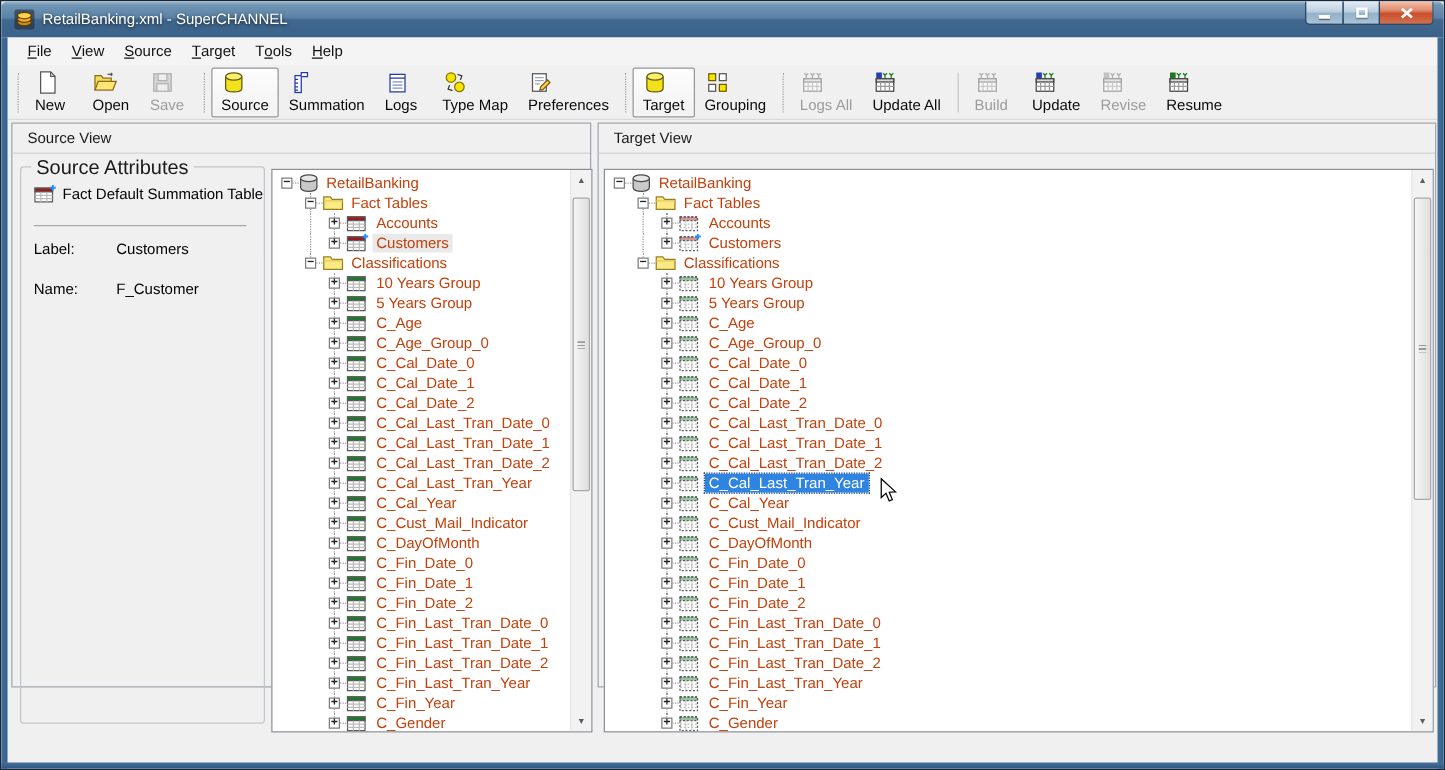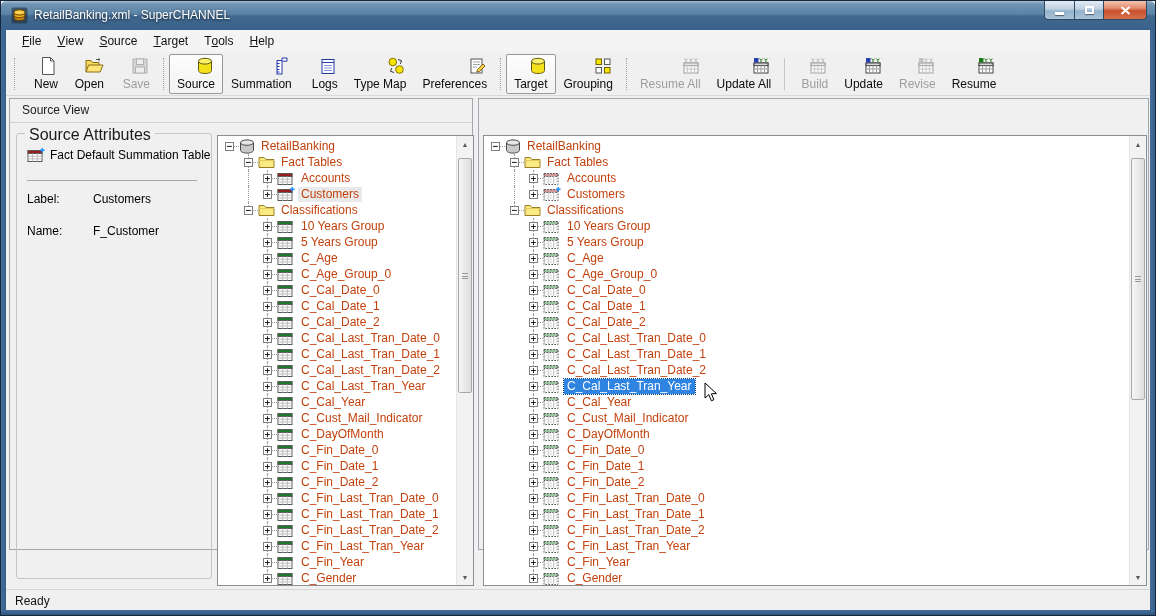--- a/index.html
+++ b/index.html
@@ -38,21 +38,21 @@
   .edge.r{right:0;top:29px;bottom:0;width:5px;}
   .edge.b{left:0;right:0;bottom:0;height:5px;background:linear-gradient(180deg,#456f9a,#2d567f);}
   
   .menubar{position:absolute;left:5px;right:5px;top:29px;height:22px;background:#f4f4f4;display:flex;align-items:stretch;padding-left:8px;}
   .menu-item{display:flex;align-items:center;padding:0 8px;font-size:12px;color:#111;}
   .menu-item u{text-decoration:underline;}
   
   .toolbar{position:absolute;left:5px;right:5px;top:51px;height:44px;background:#f0f0f0;border-bottom:1px solid #dadada;display:flex;align-items:center;padding-left:3px;}
   .tsep{height:32px;border-left:1px dotted #9f9f9f;margin:0 5px;}
   .tsep.solid{border-left:1px solid #c7c7c7;}
-  .tbtn{display:flex;flex-direction:column;align-items:flex-end;justify-content:center;height:40px;min-width:46px;padding:1px 7px 2px;border:1px solid transparent;border-radius:2px;gap:1px;}
+  .tbtn{display:flex;flex-direction:column;align-items:flex-start;justify-content:center;height:40px;min-width:46px;padding:1px 7px 2px;border:1px solid transparent;border-radius:2px;gap:1px;}
   .tbtn.active{border:1px solid #989898;background:linear-gradient(180deg,#fdfdfd,#f2f2f2);box-shadow:inset 0 0 2px rgba(255,255,255,.9);}
   .tbtn .ticon{height:20px;display:flex;align-items:center;justify-content:center;}
   .tbtn .tlab{font-size:12px;color:#0a0a0a;white-space:nowrap;}
   .tbtn.disabled .tlab{color:#9d9d9d;}
   .tbtn.disabled .ticon{filter:grayscale(1) opacity(.45);}
   
   .panel{position:absolute;top:97px;height:452px;border:1px solid #a3a7ad;background:#f0f0f0;}
   .panel.source{left:8px;width:464px;}
   .panel.target{left:477px;width:671px;}
   .panel-header{height:24px;line-height:23px;padding-left:12px;font-size:12px;color:#1a1a1a;border-bottom:1px solid #d2d2d2;}
@@ -236,21 +236,21 @@
       <div class="tsep"></div>
       <div class="tbtn disabled">
         <span class="ticon">
           <svg width="20" height="20" viewBox="0 0 20 20">
             <path d="M5 6.5 v-2.3 M5 4.2 l-1.6 -1.6 M5 4.2 l1.6 -1.6 M10 6.5 v-2.3 M10 4.2 l-1.6 -1.6 M10 4.2 l1.6 -1.6 M15 6.5 v-2.3 M15 4.2 l-1.6 -1.6 M15 4.2 l1.6 -1.6" stroke="#1c7a1c" fill="none"></path>
             <rect x="3" y="7" width="14" height="10" fill="#fff" stroke="#444"></rect>
             <rect x="3" y="7" width="14" height="2.6" fill="#d9d9d9" stroke="#444"></rect>
             <path d="M6.5 9.6 v7.4 M10 9.6 v7.4 M13.5 9.6 v7.4 M3 13 h14" stroke="#9c9c9c" fill="none"></path>
           </svg>
         </span>
-        <span class="tlab">Resume All</span>
+        <span class="tlab">Logs All</span>
       </div>
       <div class="tbtn">
         <span class="ticon">
           <svg width="20" height="20" viewBox="0 0 20 20">
             <path d="M5 6.5 v-2.3 M5 4.2 l-1.6 -1.6 M5 4.2 l1.6 -1.6 M10 6.5 v-2.3 M10 4.2 l-1.6 -1.6 M10 4.2 l1.6 -1.6 M15 6.5 v-2.3 M15 4.2 l-1.6 -1.6 M15 4.2 l1.6 -1.6" stroke="#1c7a1c" fill="none"></path>
             <rect x="3" y="7" width="14" height="10" fill="#fff" stroke="#444"></rect>
             <rect x="3" y="7" width="14" height="2.6" fill="#d9d9d9" stroke="#444"></rect>
             <path d="M6.5 9.6 v7.4 M10 9.6 v7.4 M13.5 9.6 v7.4 M3 13 h14" stroke="#9c9c9c" fill="none"></path>
             <rect x="3" y="2" width="4.5" height="4.5" fill="#2a3db0"></rect>
           </svg>
@@ -830,20 +830,21 @@
         <div class="arr up">▲</div>
         <div class="thumb" style="top:22px;height:235px">
             <div class="grip"></div>
           </div>
         <div class="arr down">▼</div>
       </div>
     </div>
   </div>
 
   <div class="panel target">
+    <div class="panel-header">Target View</div>
     <div class="tree tgt">
       <div class="rows" id="target-rows">
           <div class="trow">
             <span class="ncell">
               <i class="hs"></i>
               <span class="expander">−</span>
             </span>
             <span class="ticonT">
               <svg width="16" height="15" viewBox="0 0 16 15">
                 <path d="M1.5 3.6 v7.6 c0 1.6 2.9 2.9 6.5 2.9 s6.5 -1.3 6.5 -2.9 V3.6" fill="#c9c9c9" stroke="#4a4a4a"></path>
@@ -1336,23 +1337,20 @@
       <div class="vsb">
         <div class="arr up">▲</div>
         <div class="thumb" style="top:22px;height:242px">
             <div class="grip"></div>
           </div>
         <div class="arr down">▼</div>
       </div>
     </div>
   </div>
 
-  <div class="statusbar">
-    <span>Ready</span>
-  </div>
 
   <div class="edge l"></div>
   <div class="edge r"></div>
   <div class="edge b"></div>
 
   <div class="cursor">
     <svg width="14" height="21" viewBox="0 0 14 21">
       <path d="M1 1 L1 16 L4.8 12.6 L7.4 18.8 L9.9 17.7 L7.4 11.8 L12.4 11.5 Z" fill="#fff" stroke="#000" stroke-width="1"></path>
     </svg>
   </div>

